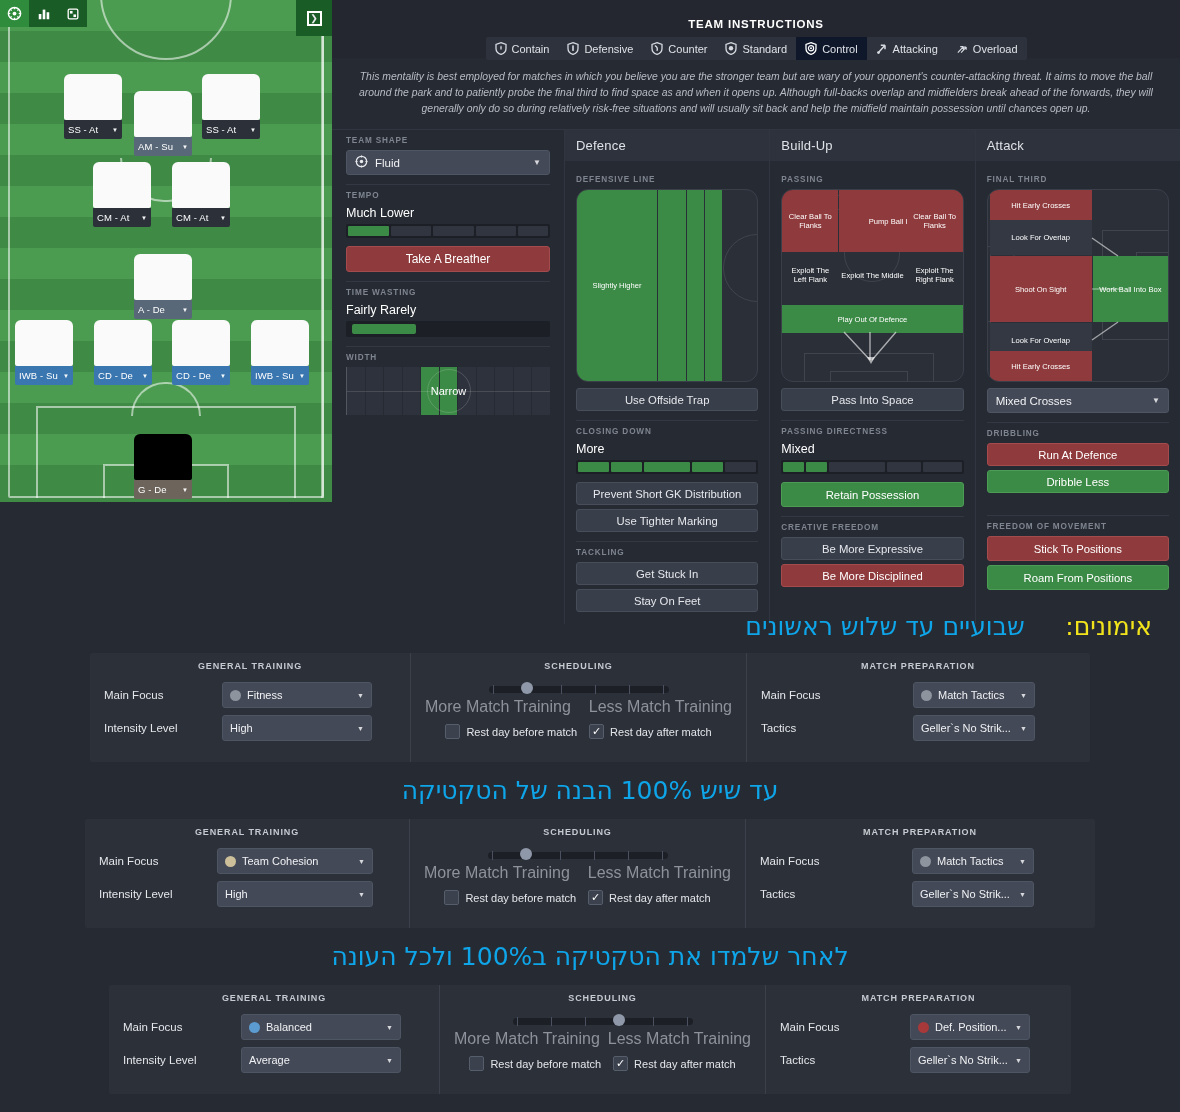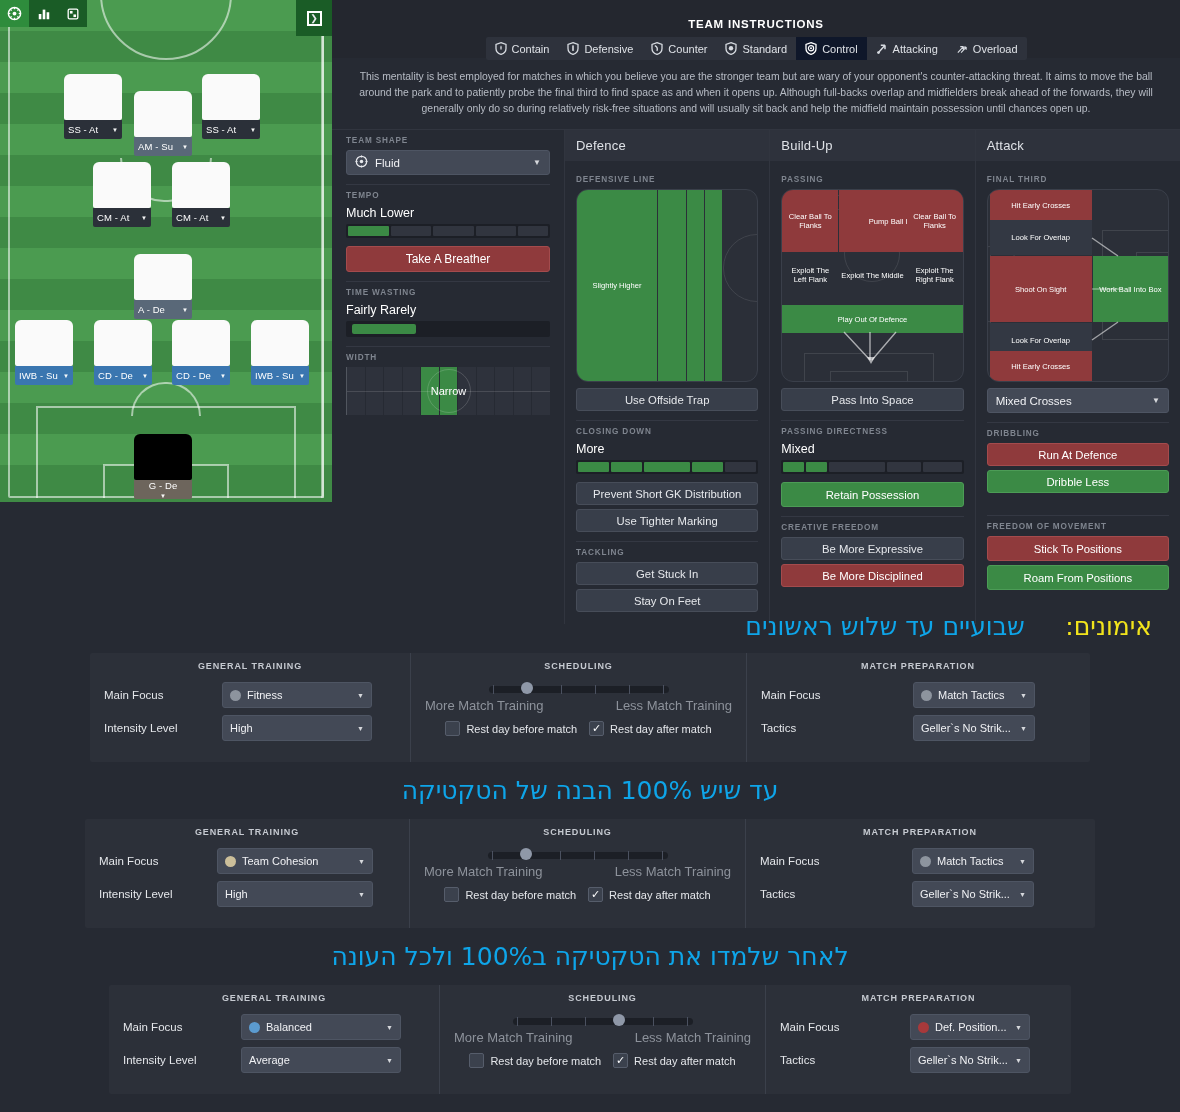--- a/index.html
+++ b/index.html
@@ -71,21 +71,21 @@
   }
   .player.gk .shirt { background: #000; }
   .player .plabel {
     height: 19px; display: flex; align-items: center; padding: 0 4px;
     font-size: 9.5px; letter-spacing: .1px; color: #fff;
     background: #2b3039; border-radius: 0 0 2px 2px; cursor: pointer;
     justify-content: space-between;
   }
   .player.def .plabel { background: #3a76b0; }
   .player.amid .plabel { background: #596878; }
-  .player.gk .plabel { background: #6d655c; flex-direction: column; }
+  .player.gk .plabel { background: #6d655c; }
   .player .plabel .car { font-size: 6px; opacity: .95; }
 
   
   .instr {
     flex: 1; background: #262a33; display: flex; flex-direction: column;
   }
   .instr-head { height: 58px; background: #24272f; padding-top: 18px; }
   .instr-title {
     text-align: center; font-size: 11.5px; font-weight: bold; letter-spacing: .8px;
     color: #fff; margin-bottom: 7px;
@@ -94,21 +94,21 @@
   .mentality-strip { display: flex; background: #2e323c; border-radius: 2px; overflow: hidden; }
   .ment {
     display: flex; align-items: center; gap: 5px; padding: 5px 9px;
     font-size: 11px; color: #dfe2e7; cursor: pointer;
   }
   .ment.active { background: #0f172a; }
   .ment svg { flex: 0 0 12px; }
 
   .mentality-desc {
     padding: 11px 14px 12px; font-size: 10.4px; line-height: 1.55;
-    color: #b7bcc5; text-align: center;
+    color: #b7bcc5; text-align: center; font-style: italic;
   }
 
   .cols { display: flex; border-top: 1px solid #31353f; }
   .col-shape {
     width: 233px; flex: 0 0 233px; padding: 0 14px;
     border-right: 1px solid #31353f;
   }
   .col { flex: 1; border-right: 1px solid #31353f; }
   .col:last-child { border-right: none; }
   .col-head {
@@ -215,21 +215,21 @@
   .slider-wrap { position: relative; height: 12px; margin: 5px auto 4px; }
   .slider-track {
     position: absolute; left: 0; right: 0; top: 4px; height: 7px;
     background: #1c1f26; border-radius: 4px;
   }
   .slider-tick { position: absolute; top: 3px; width: 1px; height: 9px; background: #4b5160; }
   .slider-knob {
     position: absolute; top: 0; width: 12px; height: 12px; border-radius: 50%;
     background: #8f98a8; margin-left: -6px;
   }
-  .sched-ends { display: flex; justify-content: space-between; font-size: 13px; color: #8d929b; }
+  .sched-ends { display: flex; justify-content: space-between; font-size: 16px; color: #8d929b; }
   .checks { display: flex; justify-content: center; gap: 12px; margin-top: 8px; }
   .chk { display: flex; align-items: center; gap: 6px; font-size: 11px; color: #e4e6ea; cursor: pointer; }
   .chk .box {
     width: 15px; height: 15px; border-radius: 2px; background: #3b414d;
     border: 1px solid #565d6b; display: flex; align-items: center; justify-content: center;
     font-size: 11px; color: #fff; flex: 0 0 15px;
   }
 </style>
 </head>
 <body>

